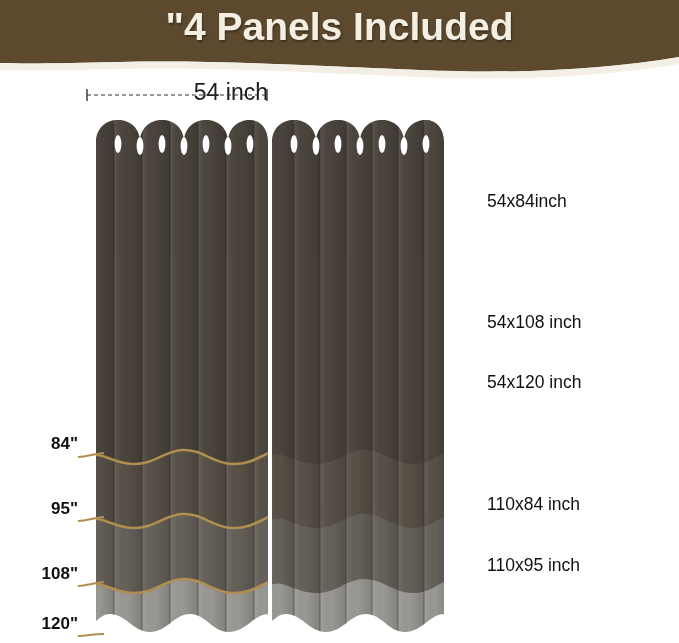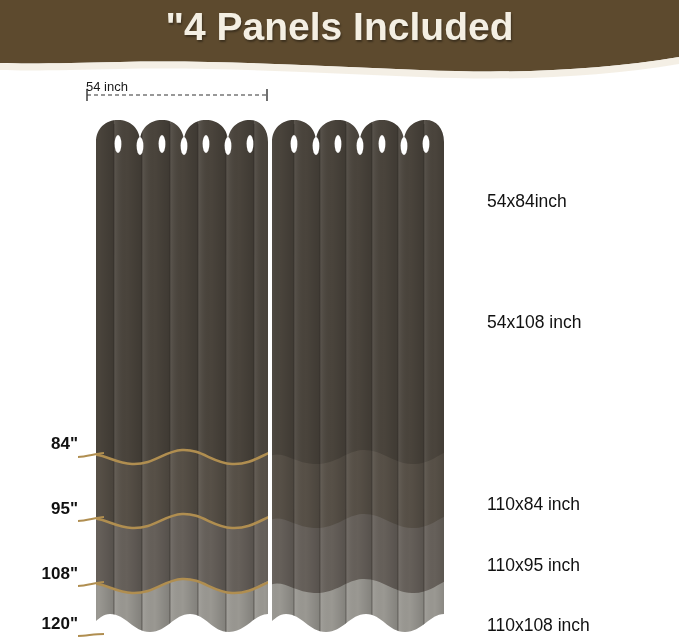--- a/index.html
+++ b/index.html
@@ -24,21 +24,21 @@
     letter-spacing:0px;
     line-height:48px;
     text-shadow:1px 2px 2px rgba(0,0,0,.35);
     white-space:nowrap;
   }
 
   
   .dim-wrap{position:absolute;left:86px;top:88px;width:182px;height:14px;}
   .dim-label{
     position:absolute;left:86px;top:79px;width:182px;
-    text-align:left;font-size:13px;color:#1a1a1a;
+    text-align:right;font-size:23px;color:#1a1a1a;
   }
 
   
   .curtain{position:absolute;}
   .curtain svg{display:block;}
 
   
   .len-label{
     position:absolute;
     font-size:17px;
@@ -226,18 +226,18 @@
     <path d="M0,5 C8,5 16,2 26,1" stroke="#b08e50" stroke-width="2" fill="none"></path>
   </svg>
 
   <div class="len-label" style="left:2px;top:614px;width:76px;">120"</div>
   <svg style="position:absolute;left:78px;top:631px;" width="26" height="8" viewBox="0 0 26 8">
     <path d="M0,5 C8,5 16,3 26,3" stroke="#b08e50" stroke-width="2" fill="none"></path>
   </svg>
 
   <div class="size-label" style="left:487px;top:159px;">54x84inch</div>
   <div class="size-label" style="left:487px;top:280px;text-align:right;">54x108 inch</div>
+  <div class="size-label" style="left:487px;top:340px;">54x120 inch</div>
 
   <div class="size-label" style="left:487px;top:462px;">110x84 inch</div>
   <div class="size-label" style="left:487px;top:523px;">110x95 inch</div>
-  <div class="size-label" style="left:487px;top:583px;">110x108 inch</div>
 
 </div>
 
 </body></html>

